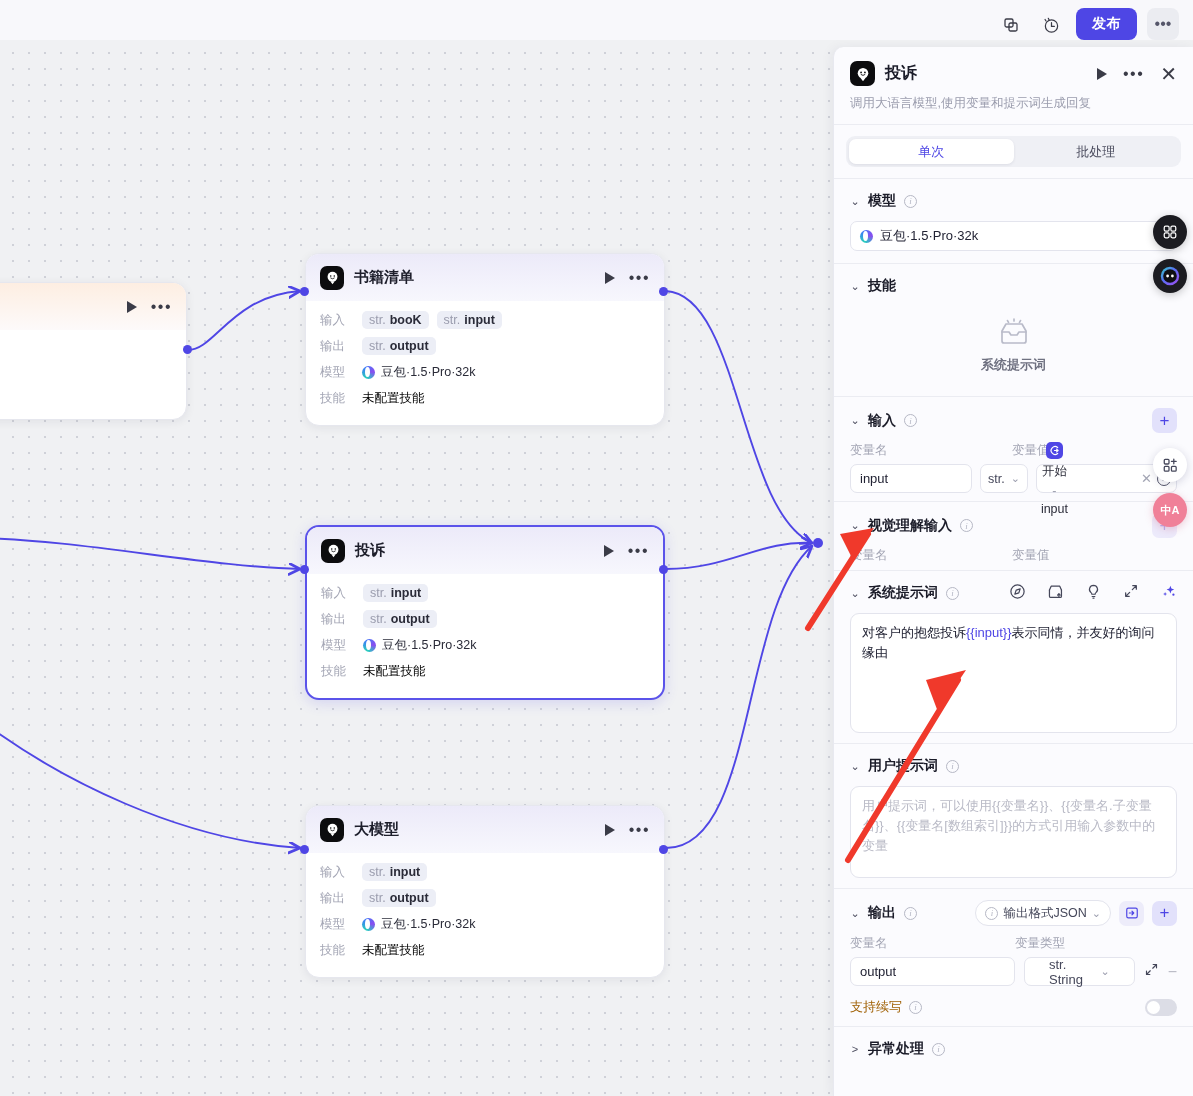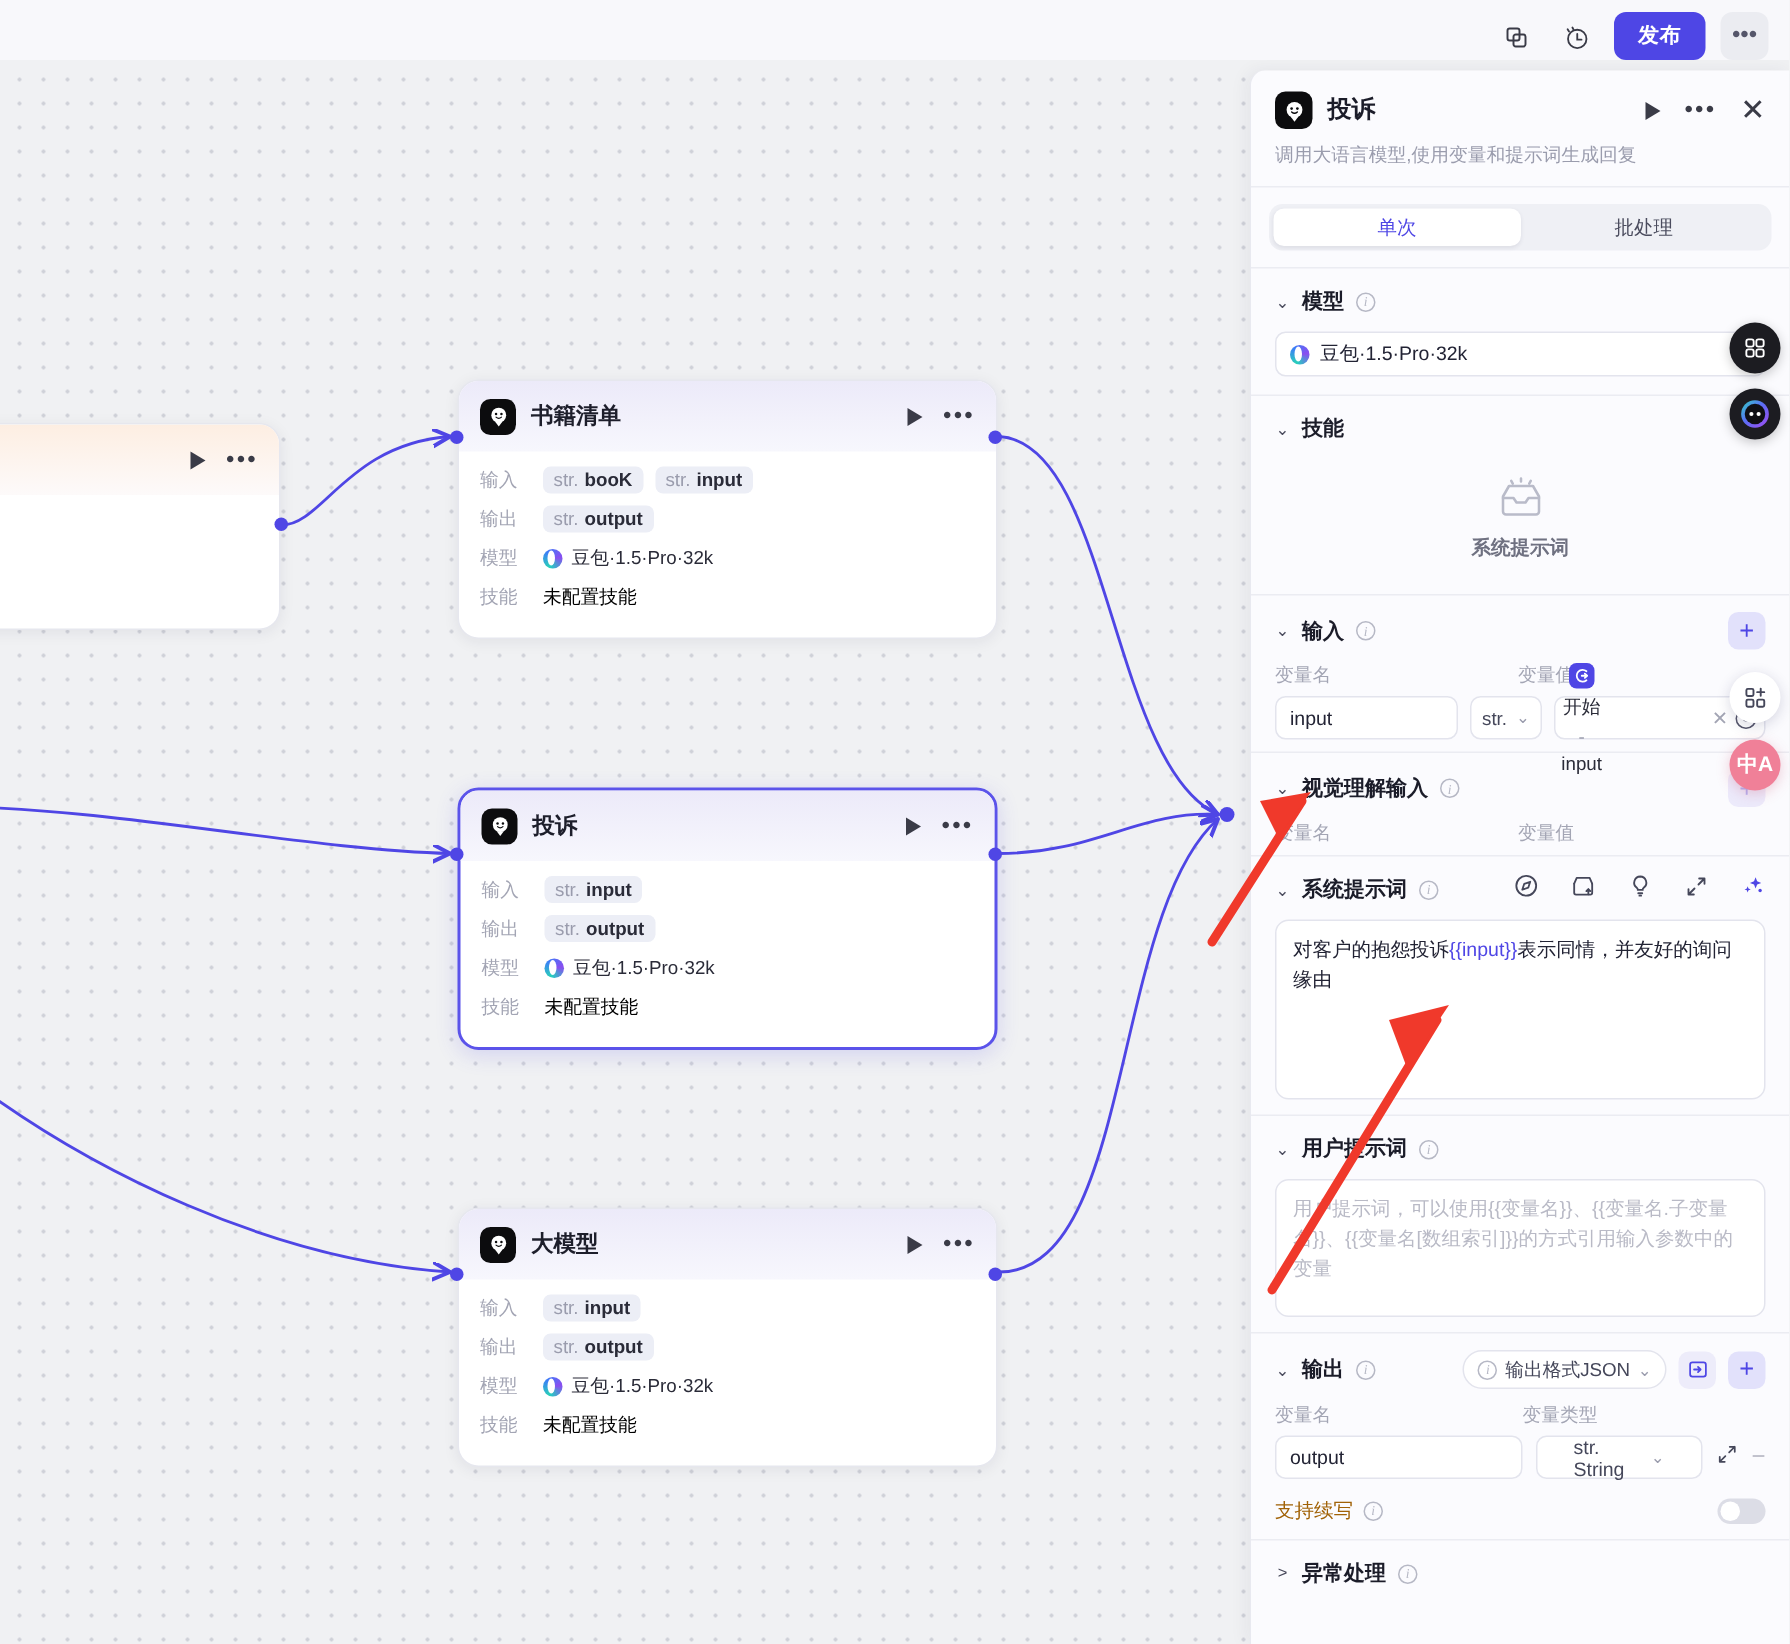--- a/index.html
+++ b/index.html
@@ -220,21 +220,21 @@
   }
   .rail-white {
     width: 34px; height: 34px; border-radius: 50%; background: #fff;
     display: flex; align-items: center; justify-content: center; cursor: pointer;
     box-shadow: 0 2px 9px rgba(40,40,90,.18);
   }
   .rail-pink {
     width: 34px; height: 34px; border-radius: 50%; background: #f08098;
     display: flex; align-items: center; justify-content: center; cursor: pointer;
     box-shadow: 0 2px 9px rgba(200,80,110,.28); color: #fff;
-    font-size: 14px; font-weight: 700;
+    font-size: 11px; font-weight: 700;
   }
 
   .arrow-ann { position: absolute; z-index: 35; pointer-events: none; }
 </style>
 </head>
 <body>
 
 <div id="root">
 
   <div class="topbar">

